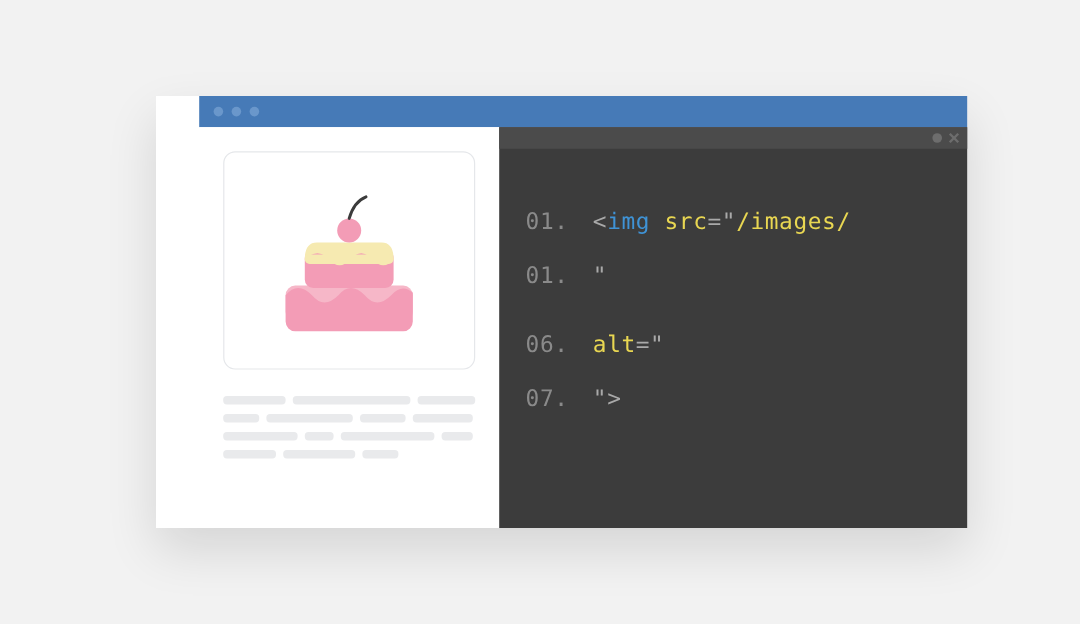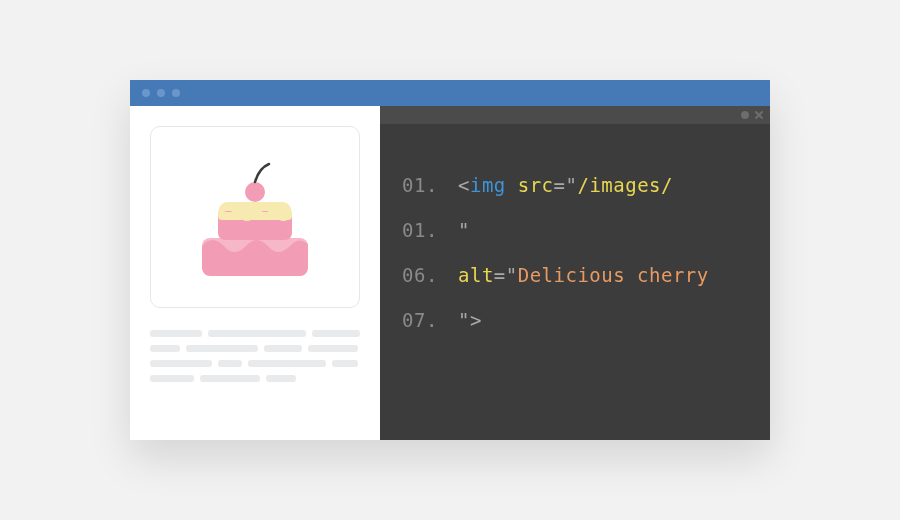--- a/index.html
+++ b/index.html
@@ -15,20 +15,21 @@
   .window {
     position: absolute;
     left: 130px;
     top: 80px;
     width: 640px;
     height: 360px;
     background: #ffffff;
     box-shadow: 0 18px 40px rgba(0,0,0,0.12);
     display: flex;
     flex-direction: column;
+    padding-left: 36px;
   }
 
   
   .titlebar {
     height: 26px;
     background: #467ab7;
     display: flex;
     align-items: center;
     padding-left: 12px;
     gap: 7px;
@@ -127,21 +128,21 @@
   }
   .code .line {
     display: flex;
     align-items: baseline;
     margin-bottom: 26px;
     white-space: pre;
   }
   .ln   { color: #8a8a8a; width: 56px; flex: none; }
   .pnc  { color: #a9a9a9; } 
   .tag  { color: #3f93d6; margin-top: 12px; } 
-  .attr { color: #e9d752; } 
+  .attr { color: #e9d752; margin-top: 12px; } 
   .src  { color: #e9d752; margin-top: 20px; } 
   .alt  { color: #e79a62; } 
 </style>
 </head>
 <body>
 
 <div class="window">
 
   <div class="titlebar">
     <span class="dot"></span>
@@ -210,21 +211,21 @@
           <span class="pnc">&lt;</span><span class="tag">img</span><span class="pnc"> </span><span class="attr">src</span><span class="pnc">="</span><span class="src">/images/</span>
         </div>
 
         <div class="line">
           <span class="ln">01.</span>
           <span class="pnc">"</span>
         </div>
 
         <div class="line">
           <span class="ln">06.</span>
-          <span class="attr">alt</span><span class="pnc">="</span><span class="alt">Delicious cherry</span>
+          <span class="attr">alt</span><span class="pnc">="</span>
         </div>
 
         <div class="line">
           <span class="ln">07.</span>
           <span class="pnc">"</span><span class="pnc">&gt;</span>
         </div>
 
       </div>
     </div>
 

